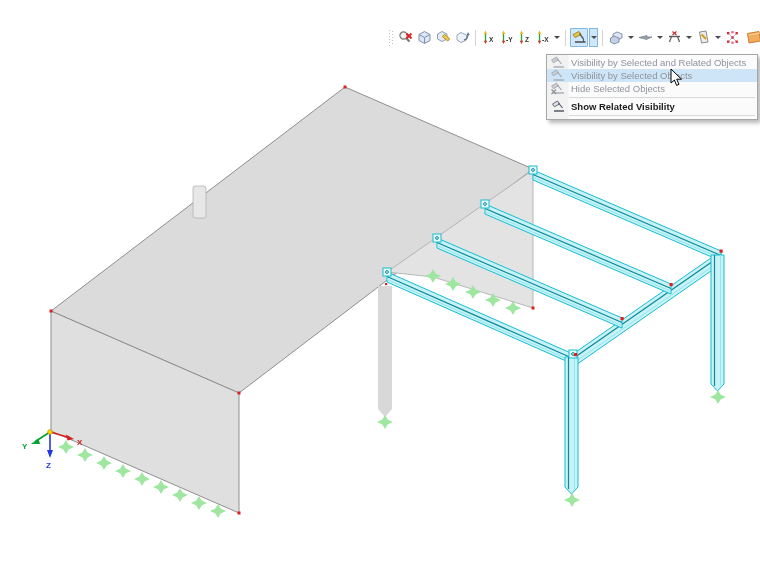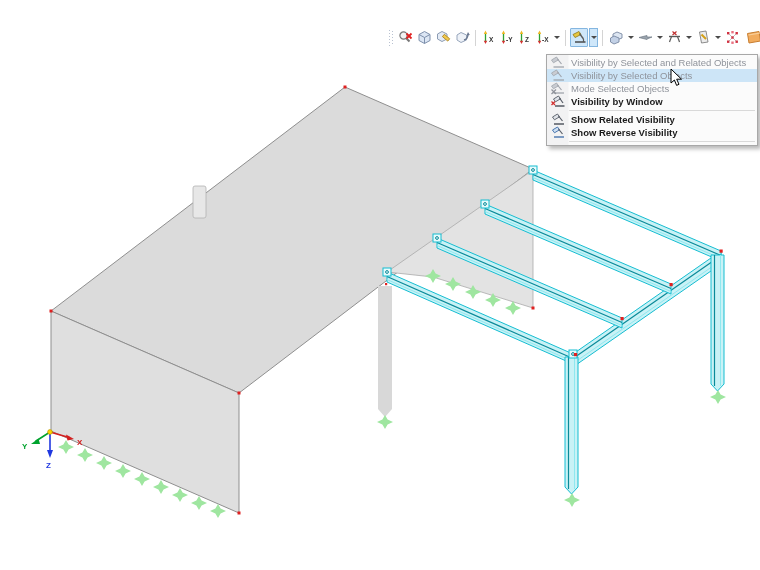--- a/index.html
+++ b/index.html
@@ -343,55 +343,33 @@
   <div class="mi disabled">
     <span class="ic">
       <svg width="14" height="13">
           <polygon points="0.5,4 5.5,1 7.5,3.8 2.5,6.8" fill="#c9ccd2" stroke="#a0a4ac" stroke-width="0.8"></polygon>
           <line x1="6.5" y1="3" x2="10.5" y2="8" stroke="#a0a4ac" stroke-width="1.2"></line>
           <line x1="2.5" y1="11" x2="13" y2="11" stroke="#a0a4ac" stroke-width="1.3"></line>
           <line x1="0.5" y1="7.5" x2="5" y2="12" stroke="#8f939b" stroke-width="1.2"></line>
           <line x1="5" y1="7.5" x2="0.5" y2="12" stroke="#8f939b" stroke-width="1.2"></line>
         </svg>
     </span>
-    <span class="lbl">Mode Selected Objects</span>
-  </div>
-  <div class="mi bold">
-    <span class="ic">
-      <svg width="14" height="13">
-          <polygon points="2.5,4 7.5,1 9.5,3.8 4.5,6.8" fill="#dfe2e8" stroke="#565c66" stroke-width="0.9"></polygon>
-          <line x1="8.5" y1="3" x2="12" y2="8" stroke="#565c66" stroke-width="1.2"></line>
-          <line x1="4" y1="11" x2="13.5" y2="11" stroke="#3c424c" stroke-width="1.3"></line>
-          <line x1="0.5" y1="6.5" x2="4" y2="10" stroke="#d23030" stroke-width="1.3"></line>
-          <line x1="4" y1="6.5" x2="0.5" y2="10" stroke="#d23030" stroke-width="1.3"></line>
-        </svg>
-    </span>
-    <span class="lbl">Visibility by Window</span>
+    <span class="lbl">Hide Selected Objects</span>
   </div>
   <div class="msep"></div>
   <div class="mi bold">
     <span class="ic">
       <svg width="14" height="13">
           <polygon points="1.5,4 6.5,1 8.5,3.8 3.5,6.8" fill="#dfe2e8" stroke="#565c66" stroke-width="0.9"></polygon>
           <line x1="7.5" y1="3" x2="11.5" y2="8" stroke="#565c66" stroke-width="1.2"></line>
           <line x1="3" y1="11" x2="13" y2="11" stroke="#3c424c" stroke-width="1.3"></line>
         </svg>
     </span>
     <span class="lbl">Show Related Visibility</span>
   </div>
-  <div class="mi bold">
-    <span class="ic">
-      <svg width="14" height="13">
-          <polygon points="1.5,4 6.5,1 8.5,3.8 3.5,6.8" fill="#cfe0f2" stroke="#3a6aa8" stroke-width="0.9"></polygon>
-          <line x1="7.5" y1="3" x2="11.5" y2="8" stroke="#565c66" stroke-width="1.2"></line>
-          <line x1="3" y1="11" x2="13" y2="11" stroke="#3a6aa8" stroke-width="1.3"></line>
-        </svg>
-    </span>
-    <span class="lbl">Show Reverse Visibility</span>
-  </div>
   <div class="msep"></div>
 </div>
 
 <div class="cursor">
   <svg width="14" height="20">
     <path d="M1,1 L1,15 L4.4,12 L6.6,17.4 L9,16.3 L6.7,11.2 L11.5,11.2 Z" fill="#ffffff" stroke="#000000" stroke-width="1"></path>
   </svg>
 </div>
 
 </body></html>

